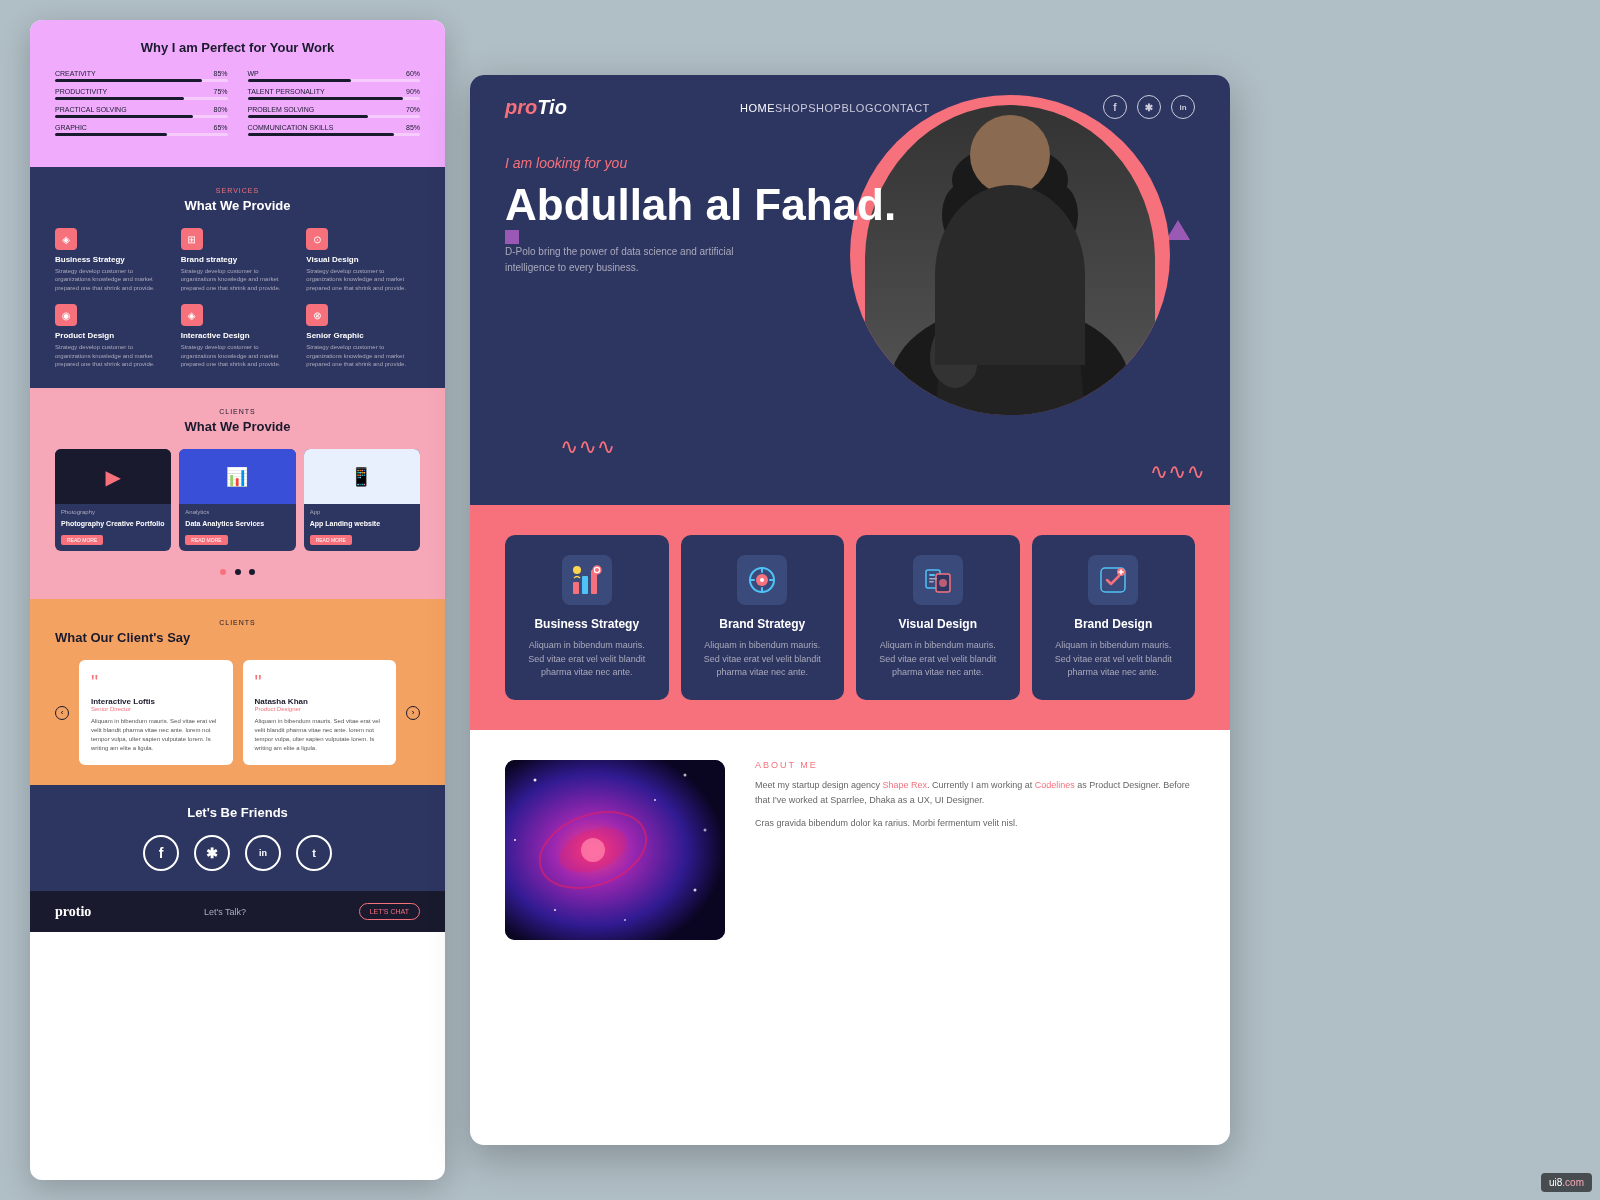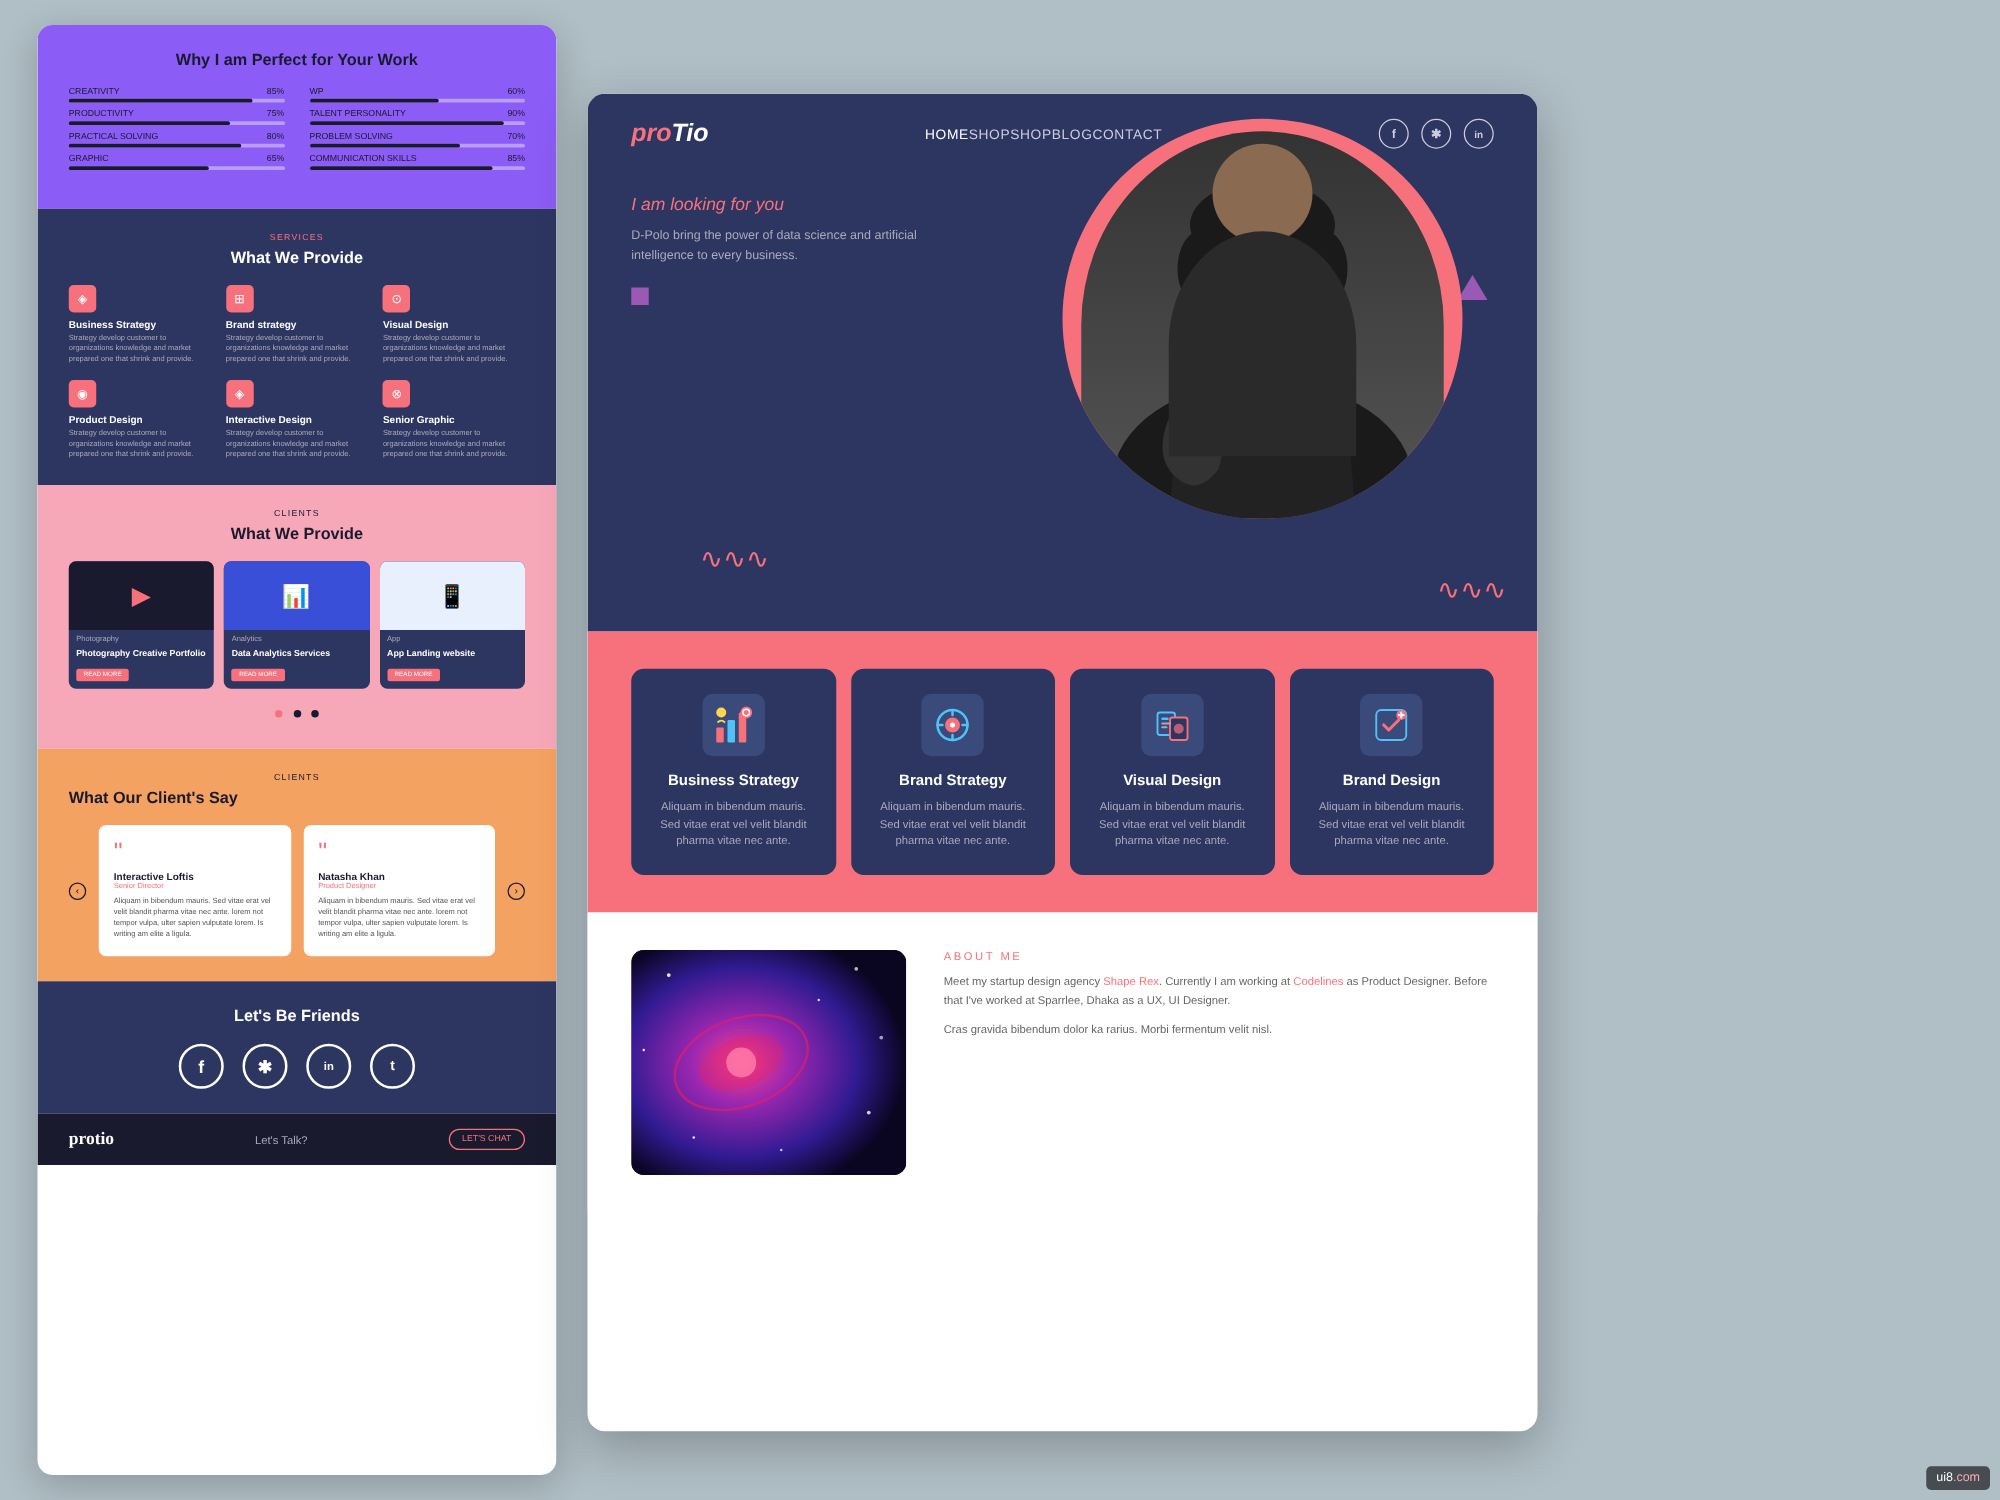--- a/index.html
+++ b/index.html
@@ -20,21 +20,21 @@
       width: 415px;
       height: 1160px;
       background: #fff;
       border-radius: 12px;
       overflow: hidden;
       box-shadow: 0 8px 30px rgba(0,0,0,0.2);
     }
 
     
     .skills-section {
-      background: #8b5cf6;
+      background: #f0abfc;
       padding: 20px 25px 25px;
     }
     .skills-title {
       text-align: center;
       font-size: 13px;
       font-weight: 700;
       color: #1a1a2e;
       margin-bottom: 15px;
     }
     .skills-grid {
@@ -798,20 +798,21 @@
     </nav>
 
     <div class="deco-square"></div>
     <div class="deco-triangle"></div>
     <div class="deco-wave-left">∿∿∿</div>
     <div class="deco-wave-right">∿∿∿</div>
     <div class="deco-squiggle">〜</div>
 
     <div class="hero-content">
       <div class="hero-sub">I am looking for you</div>
+      <div class="hero-name">Abdullah al Fahad.</div>
       <div class="hero-desc">D-Polo bring the power of data science and artificial intelligence to every business.</div>
     </div>
 
     <div class="hero-circle">
       <div class="hero-person">
         
         <svg width="290" height="310" viewBox="0 0 290 310" xmlns="http://www.w3.org/2000/svg">
 
           <ellipse cx="145" cy="280" rx="120" ry="80" fill="#1a1a1a"></ellipse>
 

